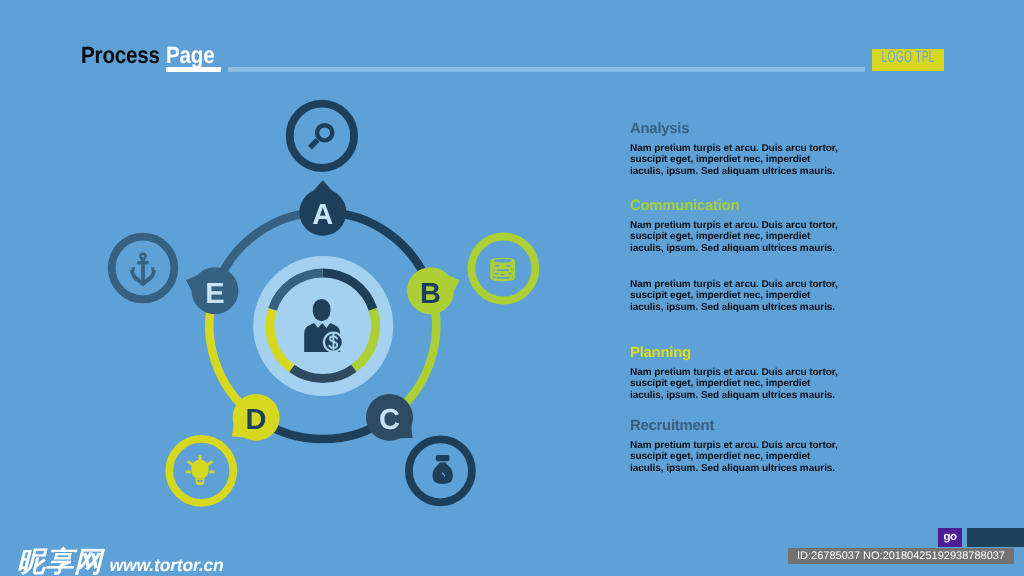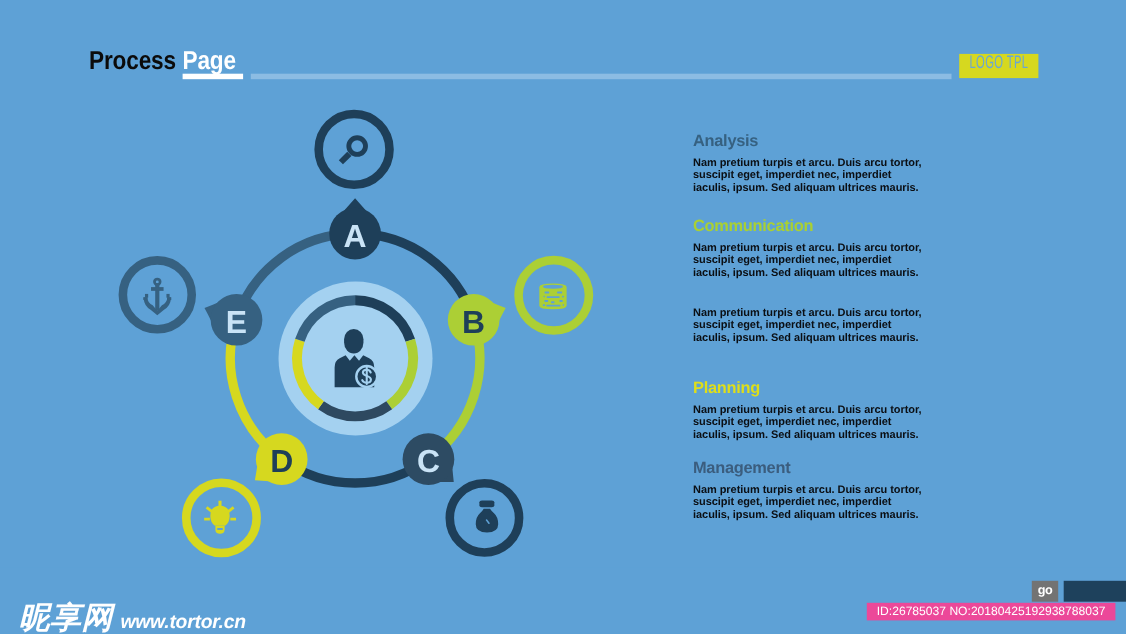--- a/index.html
+++ b/index.html
@@ -35,23 +35,23 @@
   .diagram svg text{font-family:"Liberation Sans",sans-serif;}
   svg{shape-rendering:geometricPrecision;}
 
   
   .wm{position:absolute;left:17px;top:544px;white-space:nowrap;}
   .wm .cn{color:#ffffff;font-weight:bold;font-size:28px;font-style:italic;
           font-family:"DejaVu Sans",sans-serif;letter-spacing:0.5px;}
   .wm .url{color:#ffffff;font-weight:bold;font-style:italic;font-size:17.6px;
            margin-left:7px;letter-spacing:-0.2px;}
   .idbar{position:absolute;left:788px;top:547.5px;width:226px;height:16px;
-         background:#ec4899;color:#ffffff;font-size:11px;
+         background:#737373;color:#ffffff;font-size:11px;
          display:flex;align-items:center;justify-content:center;}
-  .gobox{position:absolute;left:938px;top:527.5px;width:24px;height:19px;background:#737373;
+  .gobox{position:absolute;left:938px;top:527.5px;width:24px;height:19px;background:#4c1d95;
          color:#ffffff;font-size:11.5px;font-weight:bold;display:flex;align-items:center;
          justify-content:center;letter-spacing:-0.4px;}
   .darkbar{position:absolute;left:966.5px;top:527.5px;width:57.5px;height:19px;background:#1e415c;}
 </style>
 </head>
 <body>
 
 <div class="slide">
   <div class="title">
     <span class="t1">Process</span><span style="display:inline-block;width:7px"></span><span class="t2">Page</span>
@@ -197,21 +197,21 @@
       <p style="margin-top:6px">Nam pretium turpis et arcu. Duis arcu tortor, suscipit eget, imperdiet nec, imperdiet iaculis, ipsum. Sed aliquam ultrices mauris.</p>
     </div>
     <div class="blk" style="top:273px">
       <p style="margin-top:6px">Nam pretium turpis et arcu. Duis arcu tortor, suscipit eget, imperdiet nec, imperdiet iaculis, ipsum. Sed aliquam ultrices mauris.</p>
     </div>
     <div class="blk" style="top:346px">
       <h3 style="color:#dede1a">Planning</h3>
       <p style="margin-top:6px">Nam pretium turpis et arcu. Duis arcu tortor, suscipit eget, imperdiet nec, imperdiet iaculis, ipsum. Sed aliquam ultrices mauris.</p>
     </div>
     <div class="blk" style="top:419px">
-      <h3 style="color:#3b5d7e">Management</h3>
+      <h3 style="color:#3b5d7e">Recruitment</h3>
       <p style="margin-top:6px">Nam pretium turpis et arcu. Duis arcu tortor, suscipit eget, imperdiet nec, imperdiet iaculis, ipsum. Sed aliquam ultrices mauris.</p>
     </div>
   </div>
 
   <div class="wm">
     <span class="cn">昵享网</span><span class="url">www.tortor.cn</span>
   </div>
   <div class="idbar">ID:26785037 NO:20180425192938788037</div>
   <div class="gobox">go</div>
   <div class="darkbar"></div>

